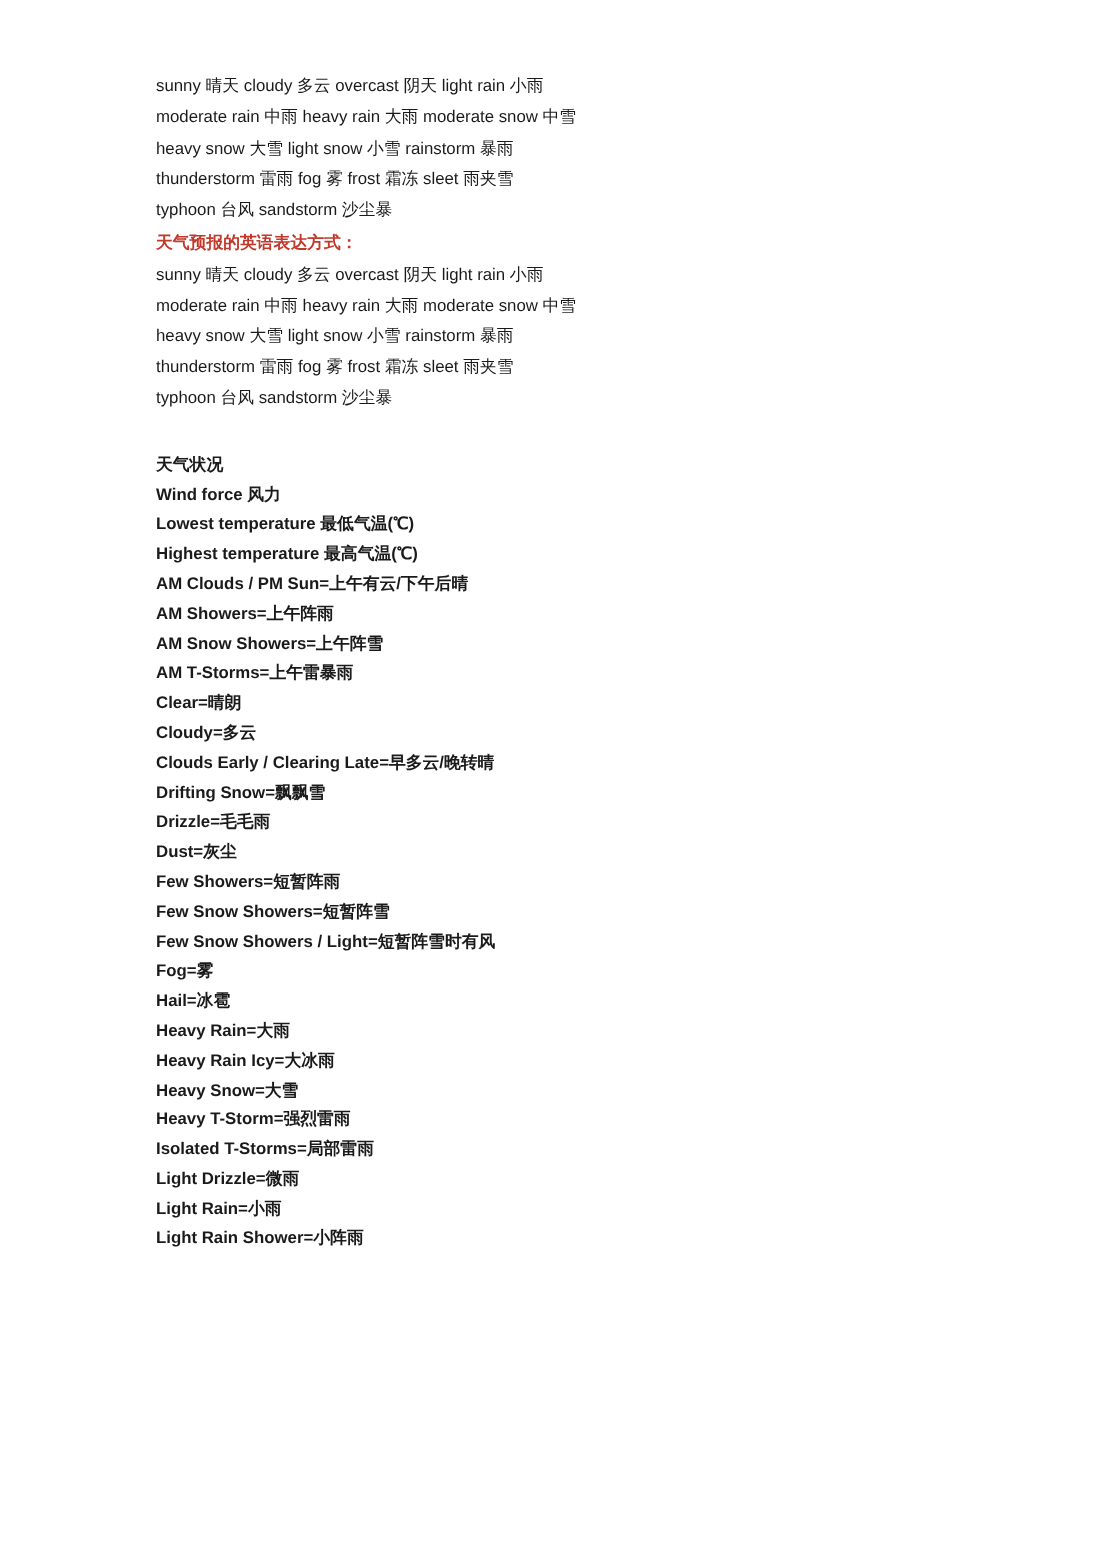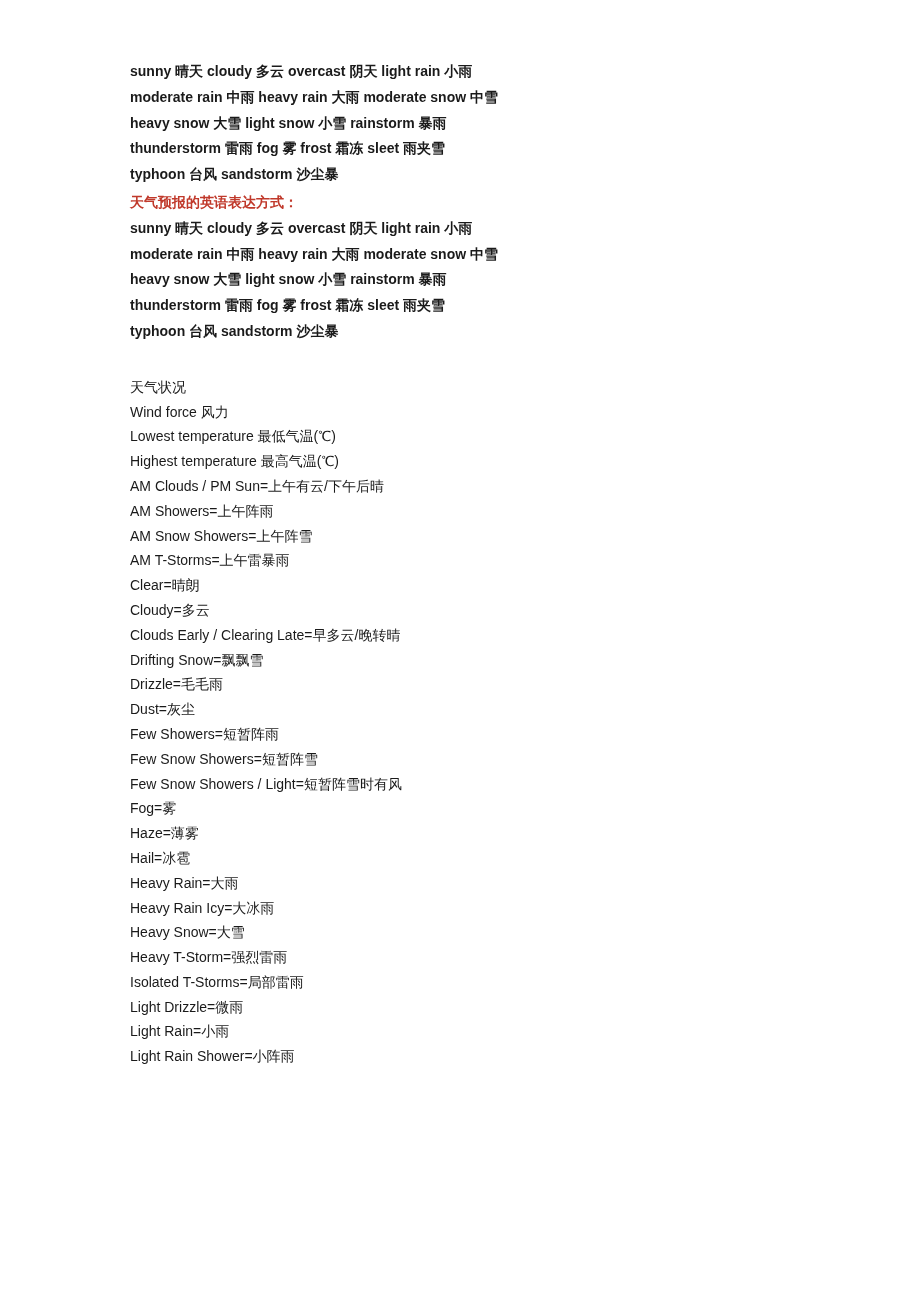--- a/index.html
+++ b/index.html
@@ -12,34 +12,34 @@
       color: #1a1a1a;
       font-family: Arial, "Microsoft YaHei", "SimSun", sans-serif;
       font-size: 14px;
       line-height: 1.7;
       padding: 60px 130px;
       width: 920px;
       min-height: 1302px;
     }
     .section {
       margin-bottom: 8px;
-      font-weight: bold;
     }
     .weather-grid {
       margin-bottom: 4px;
     }
     .weather-grid p {
       margin-bottom: 2px;
     }
     .section-title {
       font-weight: normal;
       margin-bottom: 2px;
     }
     .items-list p {
       margin-bottom: 1px;
+      font-weight: bold;
     }
     .spacer {
       height: 28px;
     }
     .header-label {
       font-weight: bold;
       color: #c0392b;
     }
   </style>
 </head>
@@ -79,21 +79,20 @@
     <p>Clear=晴朗</p>
     <p>Cloudy=多云</p>
     <p>Clouds Early / Clearing Late=早多云/晚转晴</p>
     <p>Drifting Snow=飘飘雪</p>
     <p>Drizzle=毛毛雨</p>
     <p>Dust=灰尘</p>
     <p>Few Showers=短暂阵雨</p>
     <p>Few Snow Showers=短暂阵雪</p>
     <p>Few Snow Showers / Light=短暂阵雪时有风</p>
     <p>Fog=雾</p>
-    <p>Haze=薄雾</p>
     <p>Hail=冰雹</p>
     <p>Heavy Rain=大雨</p>
     <p>Heavy Rain Icy=大冰雨</p>
     <p>Heavy Snow=大雪</p>
     <p>Heavy T-Storm=强烈雷雨</p>
     <p>Isolated T-Storms=局部雷雨</p>
     <p>Light Drizzle=微雨</p>
     <p>Light Rain=小雨</p>
     <p>Light Rain Shower=小阵雨</p>
   </div>

